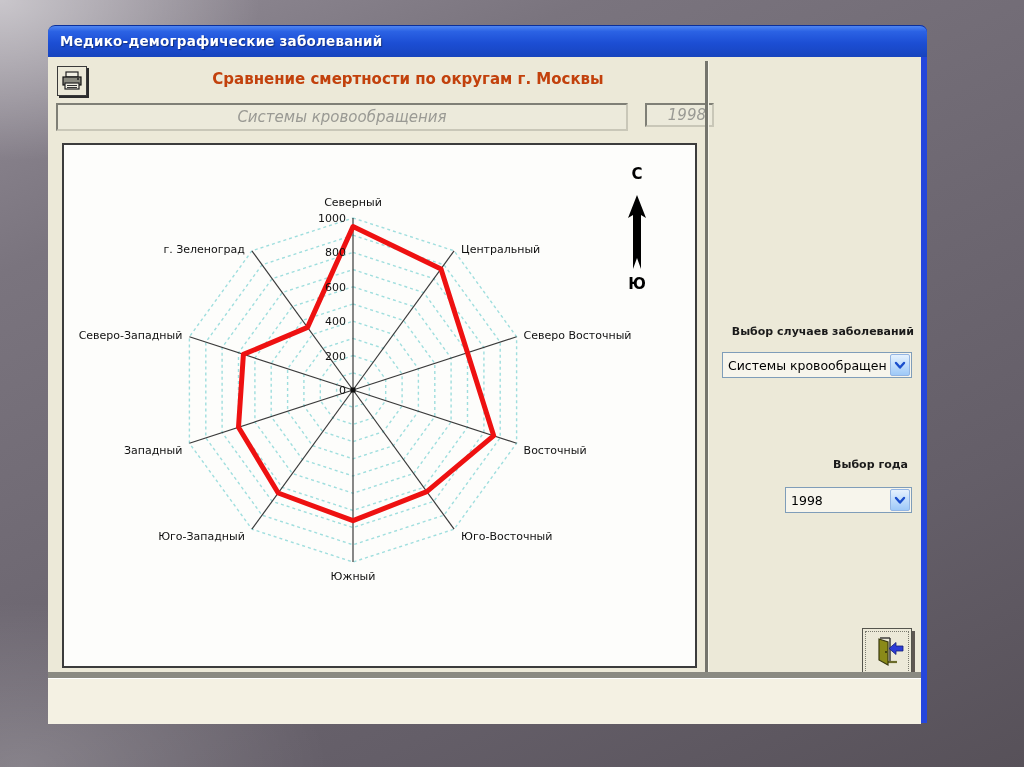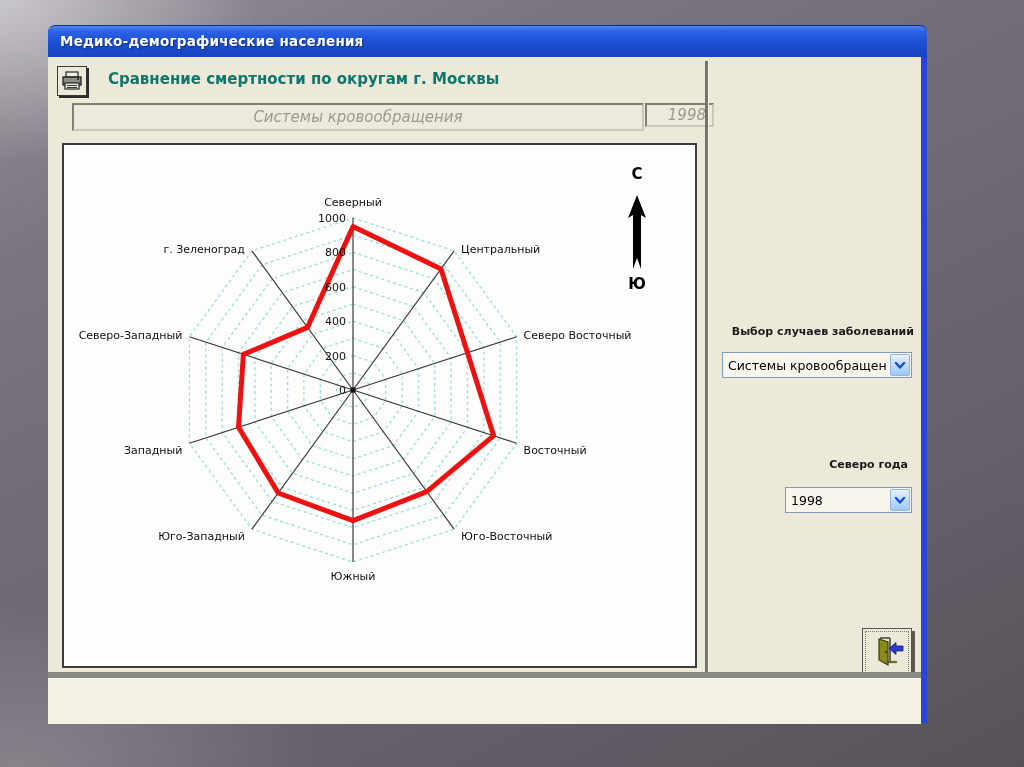--- a/index.html
+++ b/index.html
@@ -34,30 +34,30 @@
   .win-body{position:absolute;left:0;top:32px;right:0;bottom:0;background:#ece9d8;}
 
   .tool-button{
     position:absolute;background:#ece9d8;border:1px solid #3a3a3a;
     box-shadow:2px 2px 0 #2c2c2c;cursor:pointer;
     display:flex;align-items:center;justify-content:center;padding:0;
   }
   .printer-btn{left:9px;top:9px;width:30px;height:30px;}
 
   .header-title{
-    position:absolute;left:60px;top:13px;width:600px;text-align:left;
-    font-size:15px;font-weight:bold;color:#0f766e;white-space:nowrap;
+    position:absolute;left:60px;top:13px;width:600px;text-align:center;
+    font-size:15px;font-weight:bold;color:#c2410c;white-space:nowrap;
   }
   .sunken{
     position:absolute;height:24px;background:#eceadb;
     border:2px solid;border-color:#7f7f76 #c9c7b8 #c9c7b8 #7f7f76;
     display:flex;align-items:center;justify-content:center;
     font-style:italic;color:#9a9a94;font-size:15px;
   }
-  .box-disease{left:24px;top:46px;width:568px;text-align:center;}
+  .box-disease{left:8px;top:46px;width:568px;text-align:center;}
   .box-year{left:597px;top:46px;width:65px;justify-content:flex-end;padding-right:6px;box-sizing:border-box;width:69px;}
 
   .chart-panel{
     position:absolute;left:14px;top:86px;width:631px;height:521px;
     background:#fdfdfb;border:2px solid #3c3c3c;
   }
   .divider-v{
     position:absolute;left:657px;top:4px;width:3px;height:611px;
     background:#75756d;border-right:1px solid #f7f5ea;
   }
@@ -104,21 +104,21 @@
   .exit-btn{left:814px;top:571px;width:50px;height:48px;border:1px solid #55554d;
     outline:1px dotted #7a7a6e;outline-offset:-4px;box-shadow:3px 3px 0 #5e5852;}
 
   svg{display:block;}
 </style>
 </head>
 <body>
 
 <div class="window">
   <div class="titlebar">
-    <div class="title">Медико-демографические населения</div>
+    <div class="title">Медико-демографические заболеваний</div>
   </div>
 
   <div class="win-body">
 
     <button class="tool-button printer-btn">
       <svg width="22" height="20" viewBox="0 0 22 20">
         <rect x="5" y="1" width="12" height="5" fill="#f2f0e4" stroke="#222" stroke-width="1.2"></rect>
         <rect x="2" y="6" width="18" height="8" fill="#8b8b80" stroke="#111" stroke-width="1.2"></rect>
         <rect x="4" y="12" width="14" height="6" fill="#f2f0e4" stroke="#222" stroke-width="1.2"></rect>
         <line x1="6" y1="14.5" x2="16" y2="14.5" stroke="#333" stroke-width="1"></line>
@@ -191,21 +191,21 @@
     <div class="rp-label label-disease">Выбор случаев заболеваний</div>
     <div class="combo combo-disease">
       <div class="val">Системы кровообращен</div>
       <div class="arrow-btn">
         <svg width="14" height="12" viewBox="0 0 14 12">
           <polyline points="3,4 7,8.5 11,4" fill="none" stroke="#1a4ecc" stroke-width="2.4" stroke-linecap="round" stroke-linejoin="round"></polyline>
         </svg>
       </div>
     </div>
 
-    <div class="rp-label label-year">Северо года</div>
+    <div class="rp-label label-year">Выбор года</div>
     <div class="combo combo-year">
       <div class="val">1998</div>
       <div class="arrow-btn">
         <svg width="14" height="12" viewBox="0 0 14 12">
           <polyline points="3,4 7,8.5 11,4" fill="none" stroke="#1a4ecc" stroke-width="2.4" stroke-linecap="round" stroke-linejoin="round"></polyline>
         </svg>
       </div>
     </div>
 
     <button class="tool-button exit-btn">

